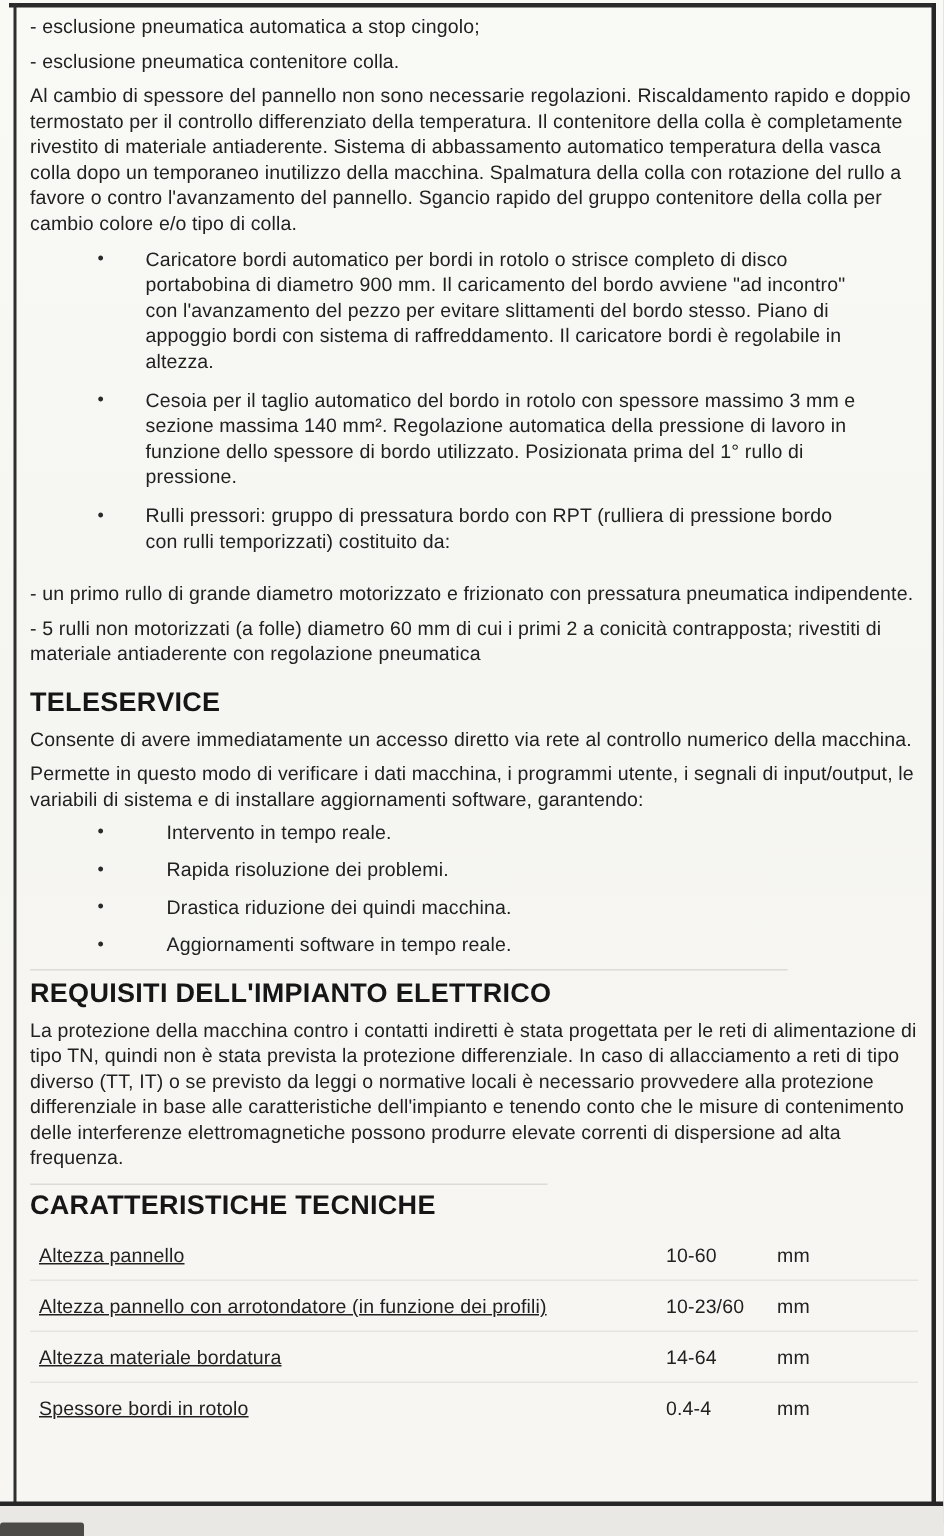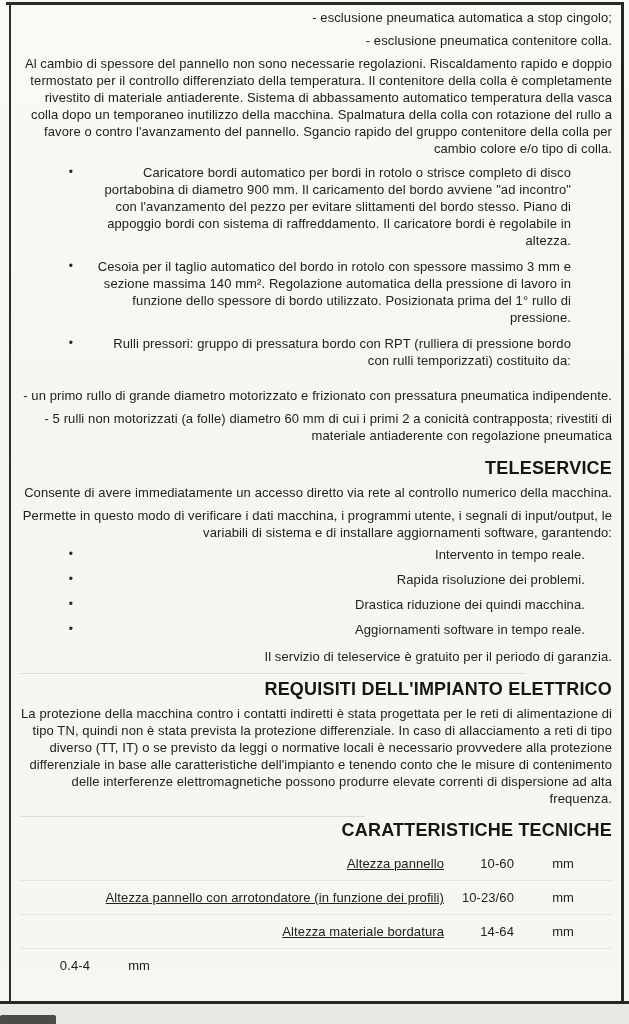--- a/index.html
+++ b/index.html
@@ -25,21 +25,20 @@
   .scan-smudge  { position: absolute; left: 0;     top: 1015px; width: 56px;  height: 9px;  background: #4c4b48; border-radius: 2px 2px 0 0; }
 
   .content {
     position: absolute;
     left: 20px;
     top: 9px;
     width: 592px;
     font-size: 13px;
     line-height: 17px;
     letter-spacing: 0.1px;
-    text-align: right;
   }
 
   p { margin: 0; }
 
   .dash-line   { margin-bottom: 6px; }
   .intro       { margin-bottom: 7px; }
 
   .feat        { display: flex; margin-bottom: 9px; }
   .feat .dot   { flex: 0 0 8px; margin-left: 45px; font-size: 12px; color: #2a2a2a; }
   .feat .btxt  { margin-left: 24px; width: 474px; }
@@ -130,21 +129,20 @@
     </div>
     <div class="tb">
       <span class="dot">•</span>
       <span class="btxt">Drastica riduzione dei quindi macchina.</span>
     </div>
     <div class="tb">
       <span class="dot">•</span>
       <span class="btxt">Aggiornamenti software in tempo reale.</span>
     </div>
 
-    <p class="closing">Il servizio di teleservice è gratuito per il periodo di garanzia.</p>
 
     <hr class="faint-rule rule-req">
 
     <h2>REQUISITI DELL'IMPIANTO ELETTRICO</h2>
 
     <p class="elec-p">La protezione della macchina contro i contatti indiretti è stata progettata per le reti di alimentazione di tipo TN, quindi non è stata prevista la protezione differenziale. In caso di allacciamento a reti di tipo diverso (TT, IT) o se previsto da leggi o normative locali è necessario provvedere alla protezione differenziale in base alle caratteristiche dell'impianto e tenendo conto che le misure di contenimento delle interferenze elettromagnetiche possono produrre elevate correnti di dispersione ad alta frequenza.</p>
 
     <hr class="faint-rule rule-car">
 
     <h2>CARATTERISTICHE TECNICHE</h2>
@@ -159,20 +157,21 @@
         <span class="spec-label">Altezza pannello con arrotondatore (in funzione dei profili)</span>
         <span class="spec-value">10-23/60</span>
         <span class="spec-unit">mm</span>
       </div>
       <div class="spec-row">
         <span class="spec-label">Altezza materiale bordatura</span>
         <span class="spec-value">14-64</span>
         <span class="spec-unit">mm</span>
       </div>
       <div class="spec-row">
+        <span class="spec-label">Spessore bordi in rotolo</span>
         <span class="spec-value">0.4-4</span>
         <span class="spec-unit">mm</span>
       </div>
     </div>
 
   </div>
 
   <div class="frame-bottom"></div>
   <div class="scan-edge"></div>
   <div class="scan-smudge"></div>

